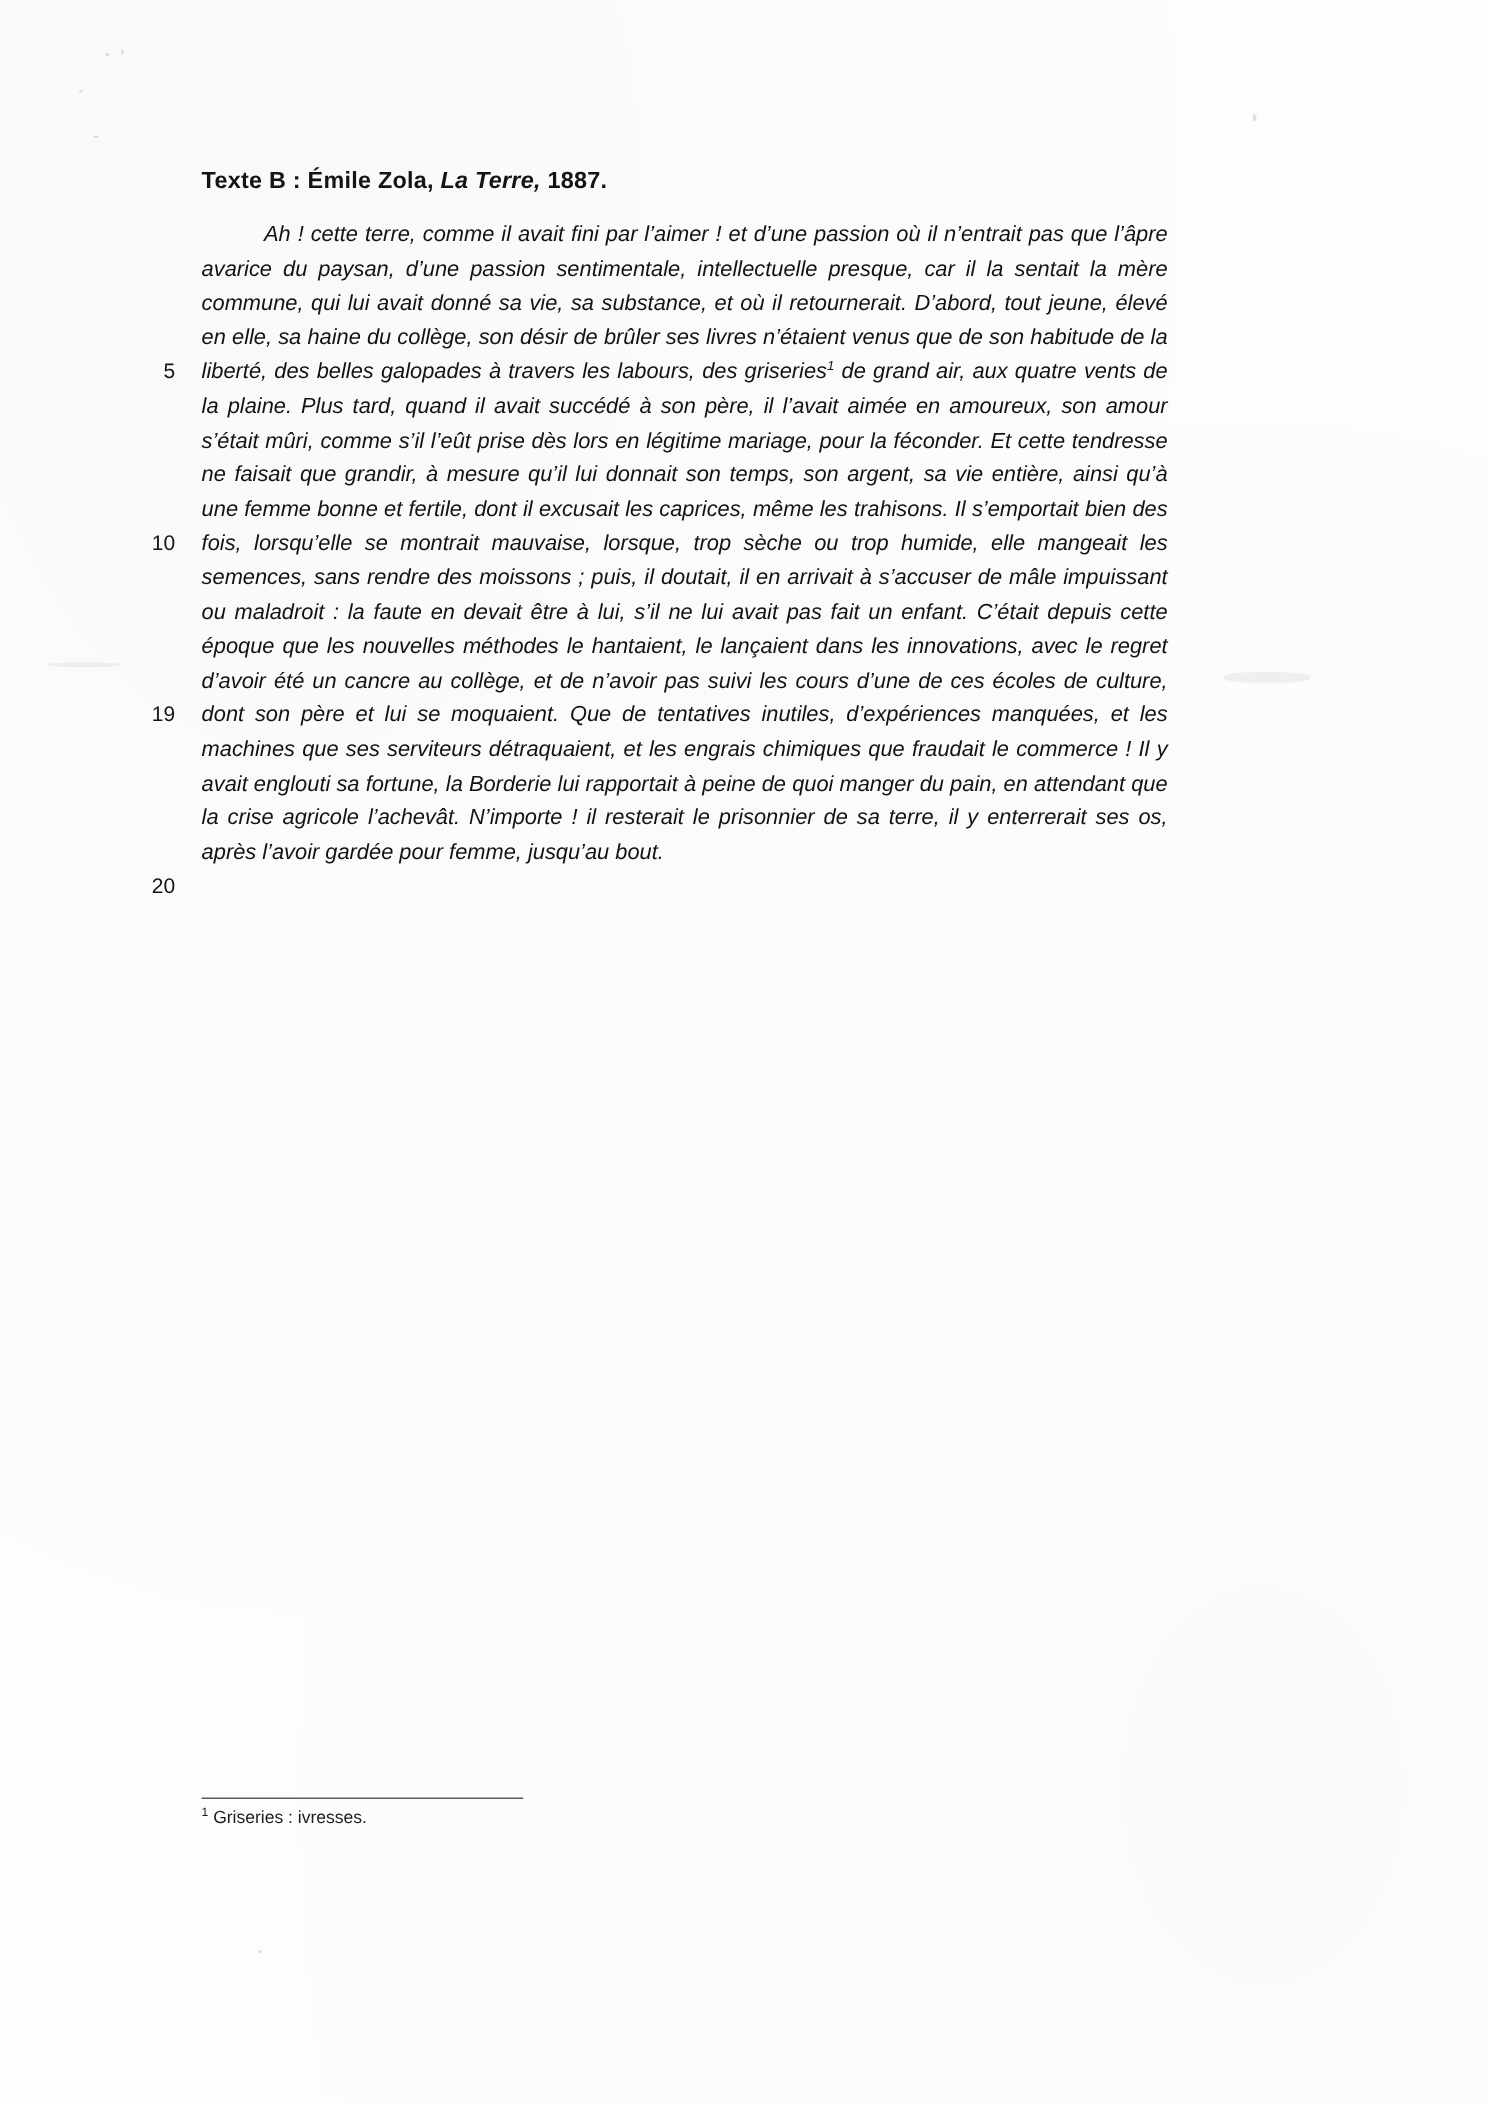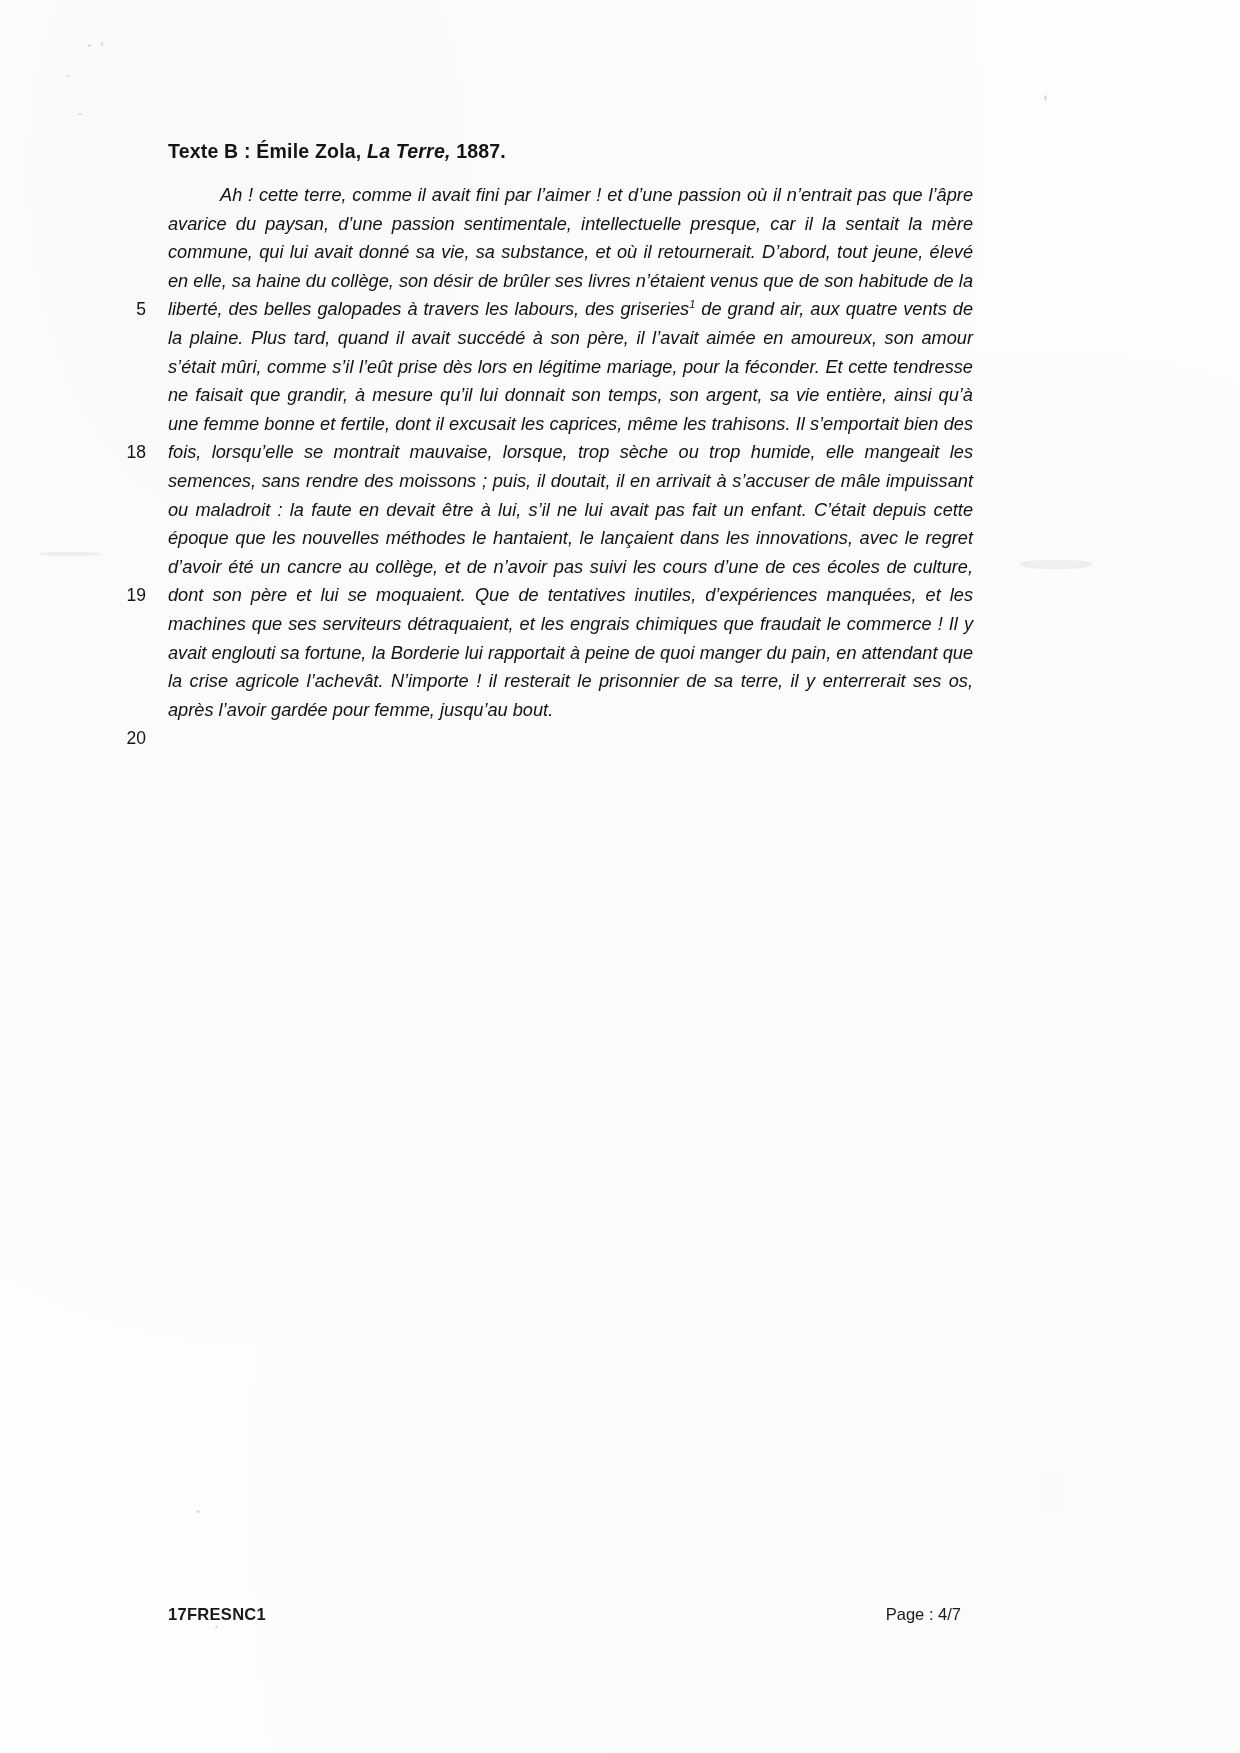--- a/index.html
+++ b/index.html
@@ -169,36 +169,36 @@
       <div class="linenums">
         <span></span>
         <span></span>
         <span></span>
         <span></span>
         <span>5</span>
         <span></span>
         <span></span>
         <span></span>
         <span></span>
-        <span>18</span>
+        <span>10</span>
         <span></span>
         <span></span>
         <span></span>
         <span></span>
         <span>19</span>
         <span></span>
         <span></span>
         <span></span>
         <span></span>
         <span>20</span>
       </div>
 
       <p><span class="indent"></span><span>Ah ! cette terre, comme il avait fini par l’aimer ! et d’une passion où il n’entrait pas que l’âpre avarice du paysan, d’une passion sentimentale, intellectuelle presque, car il la sentait la mère commune, qui lui avait donné sa vie, sa substance, et où il retournerait. D’abord, tout jeune, élevé en elle, sa haine du collège, son désir de brûler ses livres n’étaient venus que de son habitude de la liberté, des belles galopades à travers les labours, des griseries</span><span class="sup">1</span><span> de grand air, aux quatre vents de la plaine. Plus tard, quand il avait succédé à son père, il l’avait aimée en amoureux, son amour s’était mûri, comme s’il l’eût prise dès lors en légitime mariage, pour la féconder. Et cette tendresse ne faisait que grandir, à mesure qu’il lui donnait son temps, son argent, sa vie entière, ainsi qu’à une femme bonne et fertile, dont il excusait les caprices, même les trahisons. Il s’emportait bien des fois, lorsqu’elle se montrait mauvaise, lorsque, trop sèche ou trop humide, elle mangeait les semences, sans rendre des moissons ; puis, il doutait, il en arrivait à s’accuser de mâle impuissant ou maladroit : la faute en devait être à lui, s’il ne lui avait pas fait un enfant. C’était depuis cette époque que les nouvelles méthodes le hantaient, le lançaient dans les innovations, avec le regret d’avoir été un cancre au collège, et de n’avoir pas suivi les cours d’une de ces écoles de culture, dont son père et lui se moquaient. Que de tentatives inutiles, d’expériences manquées, et les machines que ses serviteurs détraquaient, et les engrais chimiques que fraudait le commerce ! Il y avait englouti sa fortune, la Borderie lui rapportait à peine de quoi manger du pain, en attendant que la crise agricole l’achevât. N’importe ! il resterait le prisonnier de sa terre, il y enterrerait ses os, après l’avoir gardée pour femme, jusqu’au bout.</span></p>
     </div>
   </div>
 
-
-  <div class="footer">
-    <div class="footer-code">17FRESNC1</div>
-    <div class="footer-page">Page : 4/7</div>
+  <div class="footnote-area">
+    <div class="footnote-rule"></div>
+    <div class="footnote"><span class="sup">1</span><span> Griseries : ivresses.</span></div>
   </div>
 
+
 </div>
 
 </body></html>

